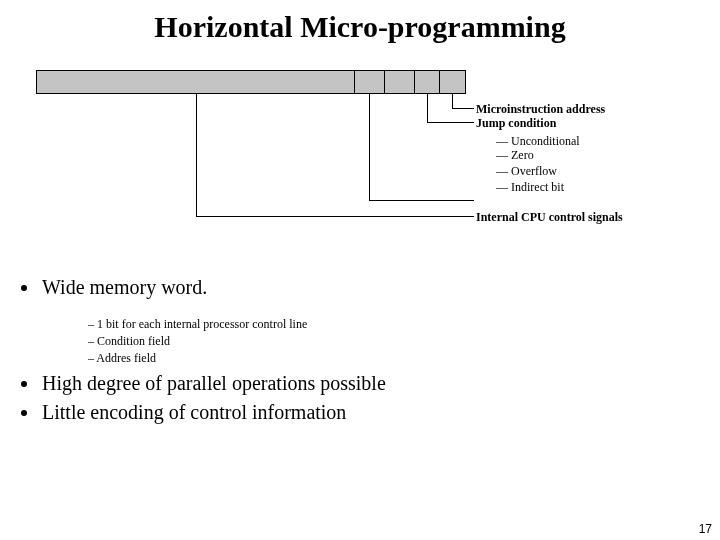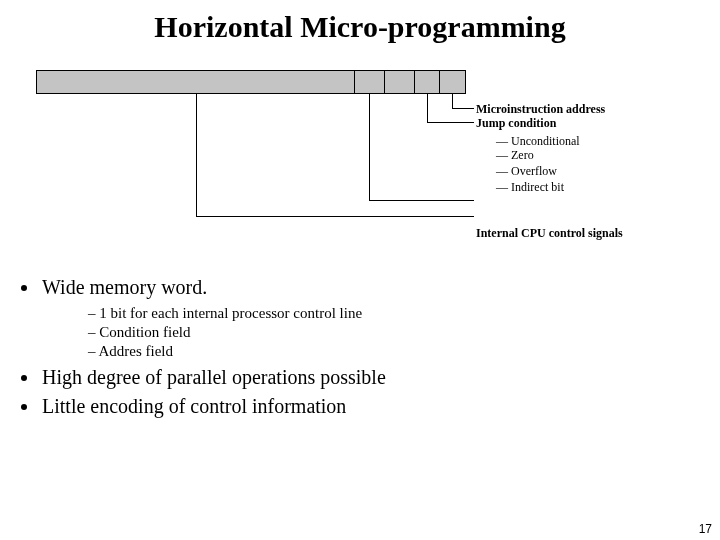--- a/index.html
+++ b/index.html
@@ -65,23 +65,23 @@
     margin-top: 10px;
     margin-left: 40px;
     font-size: 20px;
   }
   .bullets li {
     list-style: disc;
     margin-bottom: 6px;
     padding-left: 2px;
   }
   .sub-bullets {
-    margin-top: 6px;
+    margin-top: 18px;
     margin-left: 44px;
-    font-size: 15px;
+    font-size: 12px;
   }
   .sub-bullets li {
     list-style: none;
     margin-bottom: 2px;
   }
   .sub-bullets li::before {
     content: "–  ";
   }
   .page-num {
     position: absolute;
@@ -114,21 +114,21 @@
   <div class="lbl lbl-sub" style="top:68px;">— Unconditional</div>
   <div class="lbl lbl-sub" style="top:82px;">— Zero</div>
   <div class="lbl lbl-sub" style="top:98px;">— Overflow</div>
   <div class="lbl lbl-sub" style="top:114px;">— Indirect bit</div>
 
   <div class="line-v" style="left:333px; top:28px; height:106px;"></div>
   <div class="line-h" style="left:333px; top:134px; width:105px;"></div>
 
   <div class="line-v" style="left:160px; top:28px; height:122px;"></div>
   <div class="line-h" style="left:160px; top:150px; width:278px;"></div>
-  <div class="lbl lbl-bold" style="top:160px;">Internal CPU control signals</div>
+  <div class="lbl lbl-bold" style="top:144px;">Internal CPU control signals</div>
 </div>
 
 <ul class="bullets">
   <li>
     <span>Wide memory word.</span>
     <ul class="sub-bullets">
       <li>1 bit for each internal processor control line</li>
       <li>Condition field</li>
       <li>Addres field</li>
     </ul>

